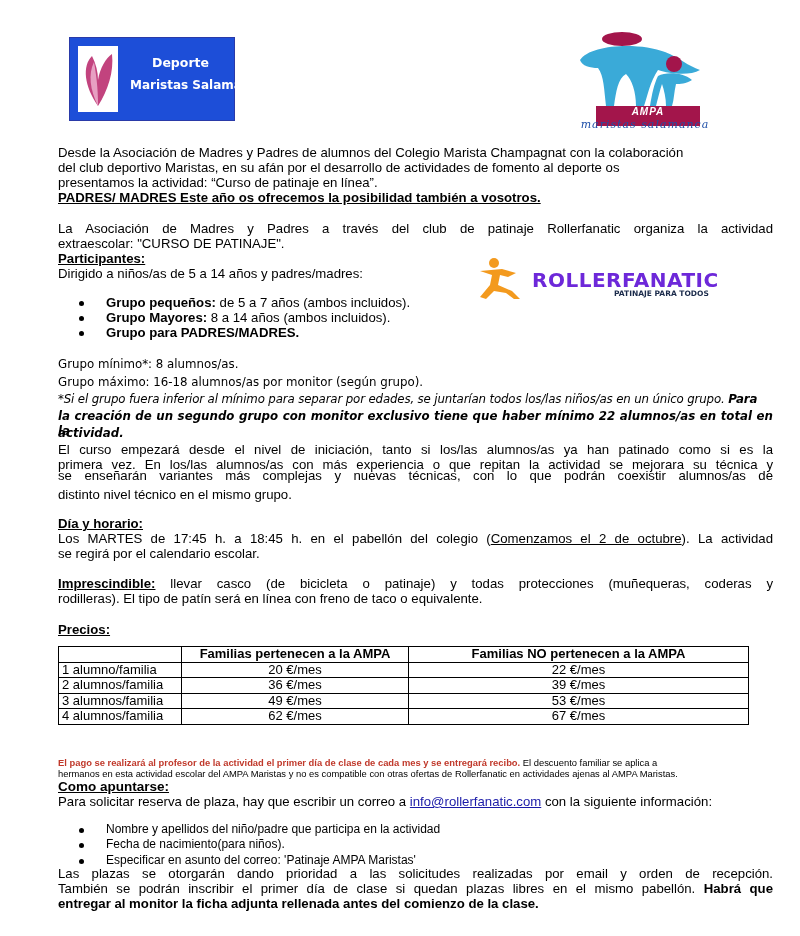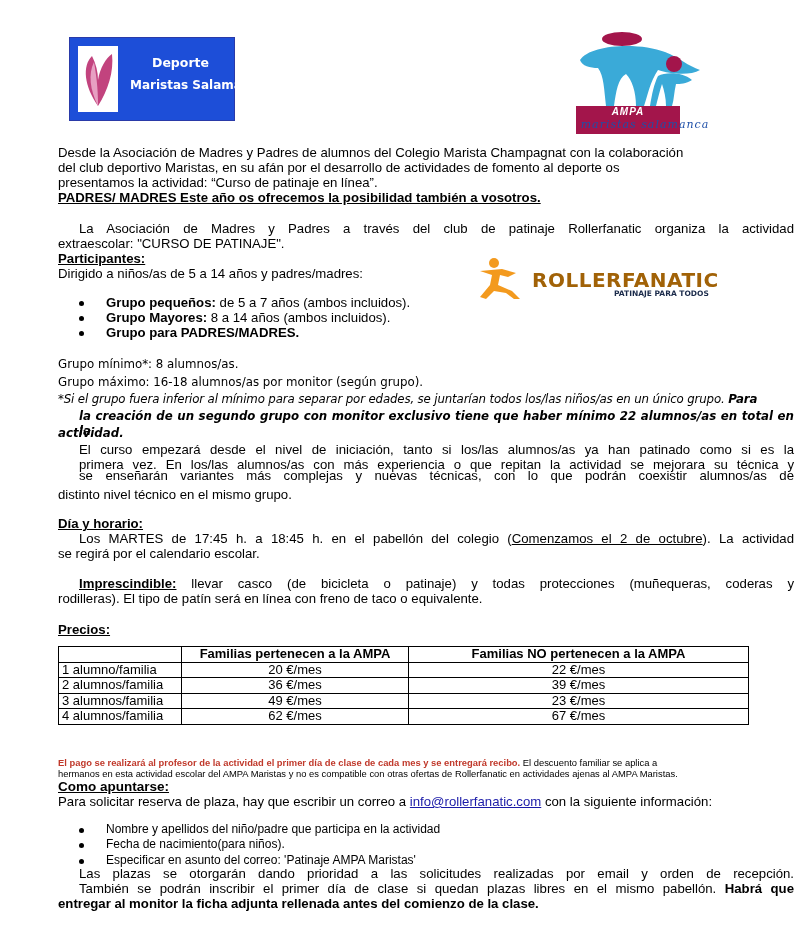--- a/index.html
+++ b/index.html
@@ -1,39 +1,39 @@
 <!DOCTYPE html>
 <html><head>
 <meta charset="utf-8">
 <style>
   html, body { margin: 0; padding: 0; background: #ffffff; }
   body { width: 800px; height: 936px; position: relative; overflow: hidden; font-family: "Liberation Sans", sans-serif; color: #000; }
   .abs { position: absolute; }
   .line { position: absolute; left: 58px; white-space: nowrap; font-size: 13.2px; line-height: 15px; }
-  .just { position: absolute; left: 58px; width: 715px; font-size: 13.2px; line-height: 15px; text-align: justify; margin-left: 21px; }
+  .just { position: absolute; left: 58px; width: 715px; font-size: 13.2px; line-height: 15px; text-align: justify; }
   .just.last { text-align-last: justify; }
   .b { font-weight: bold; }
   .u { text-decoration: underline; }
   .calibri { font-family: "DejaVu Sans", sans-serif; font-size: 11.8px; }
   .ib { font-style: italic; font-weight: bold; }
   .i { font-style: italic; }
 
   
   #logo-deporte { left: 69px; top: 37px; width: 164px; height: 82px; background: #1d4ed8; border: 1px solid #2a3aa8; }
   #logo-deporte .mark { position: absolute; left: 8px; top: 8px; width: 40px; height: 66px; background: #ffffff; }
   #logo-deporte .t1, #logo-deporte .t2 { position: absolute; color: #fff; font-weight: bold; font-family: "DejaVu Sans", sans-serif; white-space: nowrap; }
   #logo-deporte .t1 { left: 82px; top: 17px; font-size: 12.5px; }
   #logo-deporte .t2 { left: 60px; top: 40px; font-size: 12px; }
 
   #logo-ampa { left: 570px; top: 30px; width: 150px; height: 100px; }
-  #logo-ampa .band { position: absolute; left: 6px; top: 76px; width: 104px; height: 28px; background: #a3154b; color: #fff; font-weight: bold; font-size: 10px; text-align: center; line-height: 12px; font-style: italic; letter-spacing: 1px; }
+  #logo-ampa .band { position: absolute; left: 26px; top: 76px; width: 104px; height: 20px; background: #a3154b; color: #fff; font-weight: bold; font-size: 10px; text-align: center; line-height: 12px; font-style: italic; letter-spacing: 1px; }
   #logo-ampa .script { position: absolute; left: 0; top: 88px; width: 150px; text-align: center; color: #1e4fa8; font-size: 11px; font-style: italic; letter-spacing: 1px; font-family: "DejaVu Serif", serif; }
 
   #logo-roller { left: 472px; top: 255px; width: 260px; height: 48px; }
-  #logo-roller .name { position: absolute; left: 60px; top: 13px; font-weight: bold; font-size: 20px; color: #a16207; letter-spacing: 0.5px; font-family: "DejaVu Sans", sans-serif; }
+  #logo-roller .name { position: absolute; left: 60px; top: 13px; font-weight: bold; font-size: 20px; color: #6d28d9; letter-spacing: 0.5px; font-family: "DejaVu Sans", sans-serif; }
   #logo-roller .tag { position: absolute; left: 142px; top: 34px; font-size: 7.5px; font-weight: bold; color: #1a2a4a; font-family: "DejaVu Sans", sans-serif; }
 
   
   .bullet { position: absolute; left: 82px; font-size: 13.2px; line-height: 15px; white-space: nowrap; }
   .bullet .dot { position: absolute; left: -3px; top: 6px; width: 5px; height: 5px; background: #000; border-radius: 50%; }
   .bullet .txt { position: absolute; left: 24px; top: 0; }
 
   
   #price-table { position: absolute; left: 58px; top: 646px; border-collapse: collapse; font-size: 13px; border-radius: 7px; }
   #price-table td, #price-table th { border: 1px solid #000; padding: 0 3px; height: 14.5px; line-height: 14px; }
@@ -135,21 +135,21 @@
     <td class="c">22 €/mes</td>
   </tr>
   <tr>
     <td>2 alumnos/familia</td>
     <td class="c">36 €/mes</td>
     <td class="c">39 €/mes</td>
   </tr>
   <tr>
     <td>3 alumnos/familia</td>
     <td class="c">49 €/mes</td>
-    <td class="c">23 €/mes</td>
+    <td class="c">53 €/mes</td>
   </tr>
   <tr>
     <td>4 alumnos/familia</td>
     <td class="c">62 €/mes</td>
     <td class="c">67 €/mes</td>
   </tr>
 </tbody>
   </table>
 
 <div class="small" style="top:757px"><span class="red">El pago se realizará al profesor de la actividad el primer día de clase de cada mes y se entregará recibo.</span><span> El descuento familiar se aplica a</span></div>

